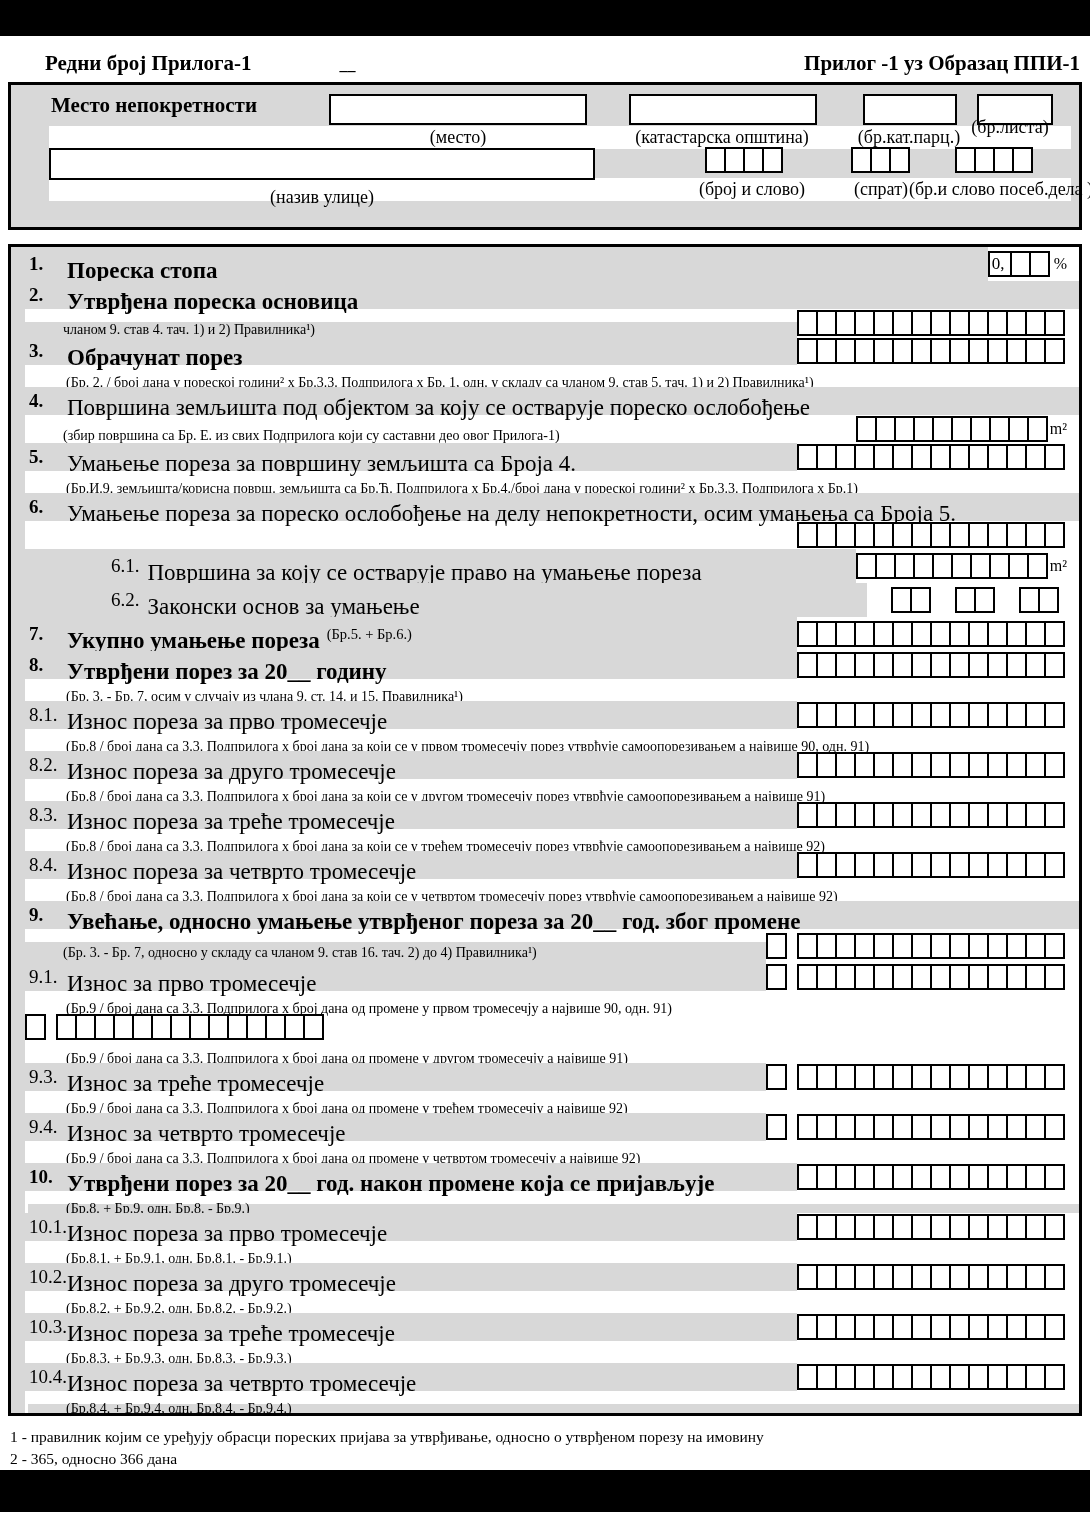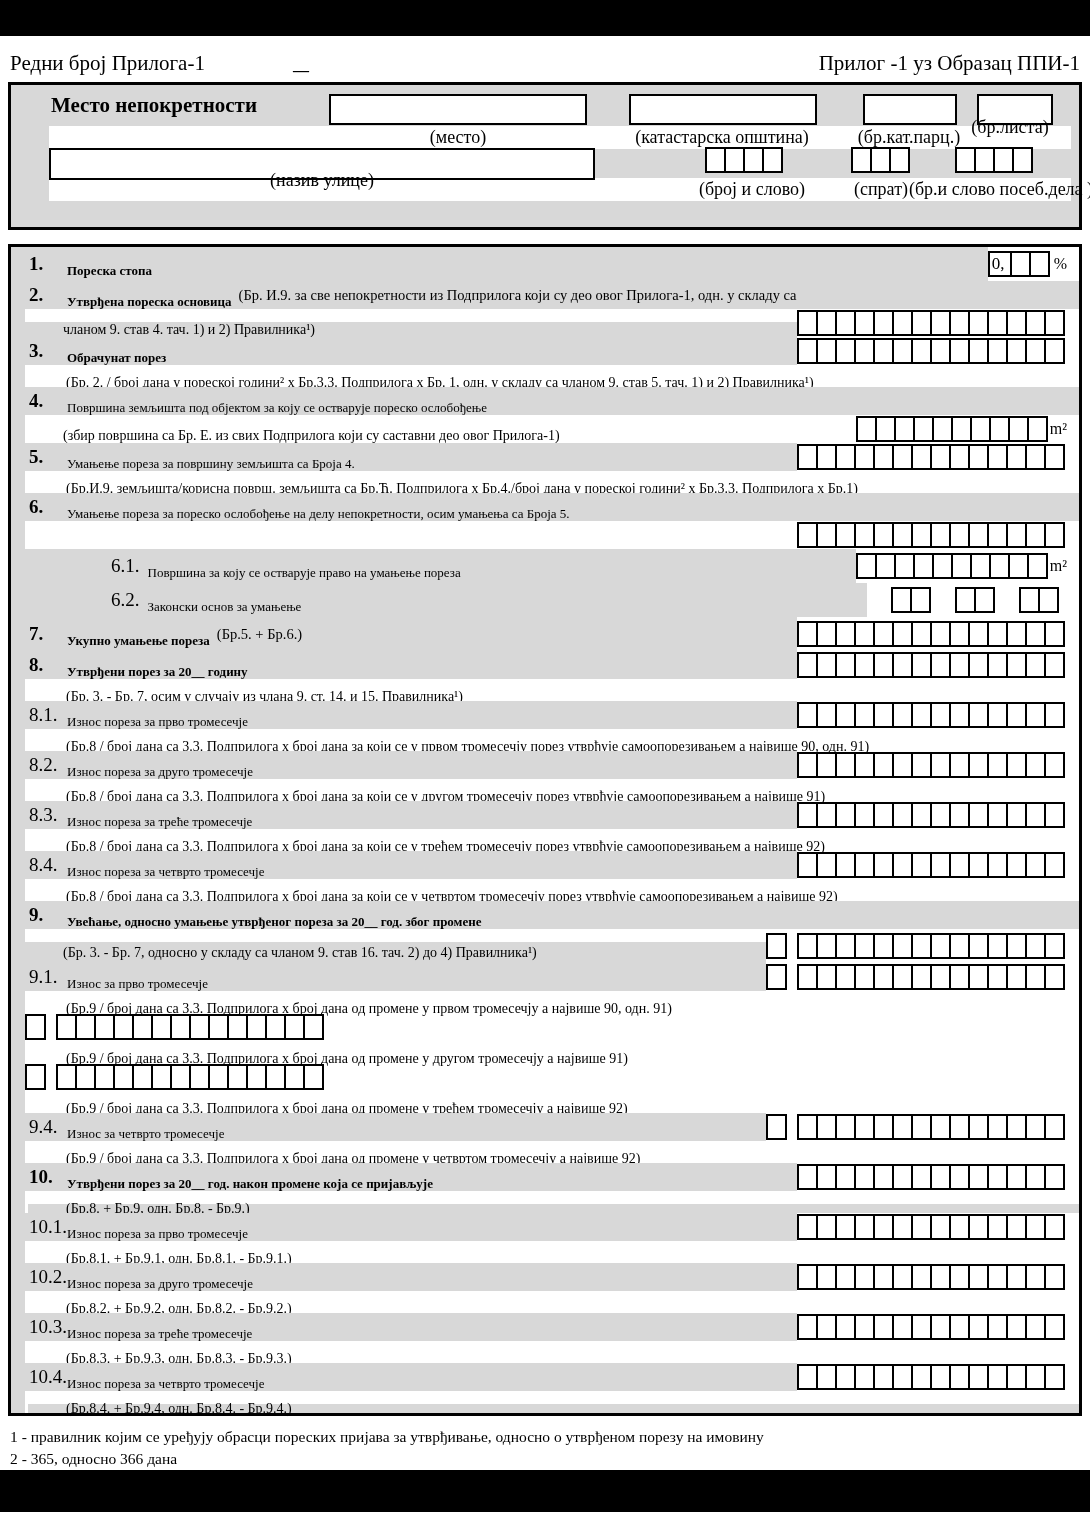--- a/index.html
+++ b/index.html
@@ -9,41 +9,41 @@
     font-family: "Liberation Serif", "DejaVu Serif", serif;
     overflow: hidden;
   }
   .bar { width: 100%; background: #000; }
   .bar.top { height: 36px; }
   .bar.bottom { height: 42px; }
   .page { padding: 0 8px; }
 
   
   .hdr { display: flex; justify-content: space-between; align-items: flex-end; height: 46px; padding: 8px 2px 6px 2px; }
-  .hdr-left, .hdr-right { font-size: 21px; font-weight: normal; }
+  .hdr-left, .hdr-right { font-size: 21px; font-weight: bold; margin-left: 35px; }
   .hdr-blank { display: inline-block; margin-left: 88px; font-weight: bold; }
 
   
   .locbox { position: relative; height: 148px; border: 3px solid #000; background: #d8d8d8; }
   .loc-title { position: absolute; left: 40px; top: 8px; font-size: 21px; font-weight: bold; }
   .band { position: absolute; left: 38px; right: 8px; height: 23px; background: #fff; }
   .band.b1 { top: 41px; }
   .band.b2 { top: 93px; }
   .inbox { position: absolute; background: #fff; border: 2px solid #000; }
   .cap { position: absolute; font-size: 18px; text-align: center; line-height: 23px; }
   .in-mesto { left: 318px; top: 9px;  width: 258px; height: 31px; }
   .in-ko    { left: 618px; top: 9px;  width: 188px; height: 31px; }
   .in-parc  { left: 852px; top: 9px;  width: 94px;  height: 31px; }
   .in-lista { left: 966px; top: 9px;  width: 76px;  height: 31px; }
   .cap-mesto { left: 318px; top: 41px; width: 258px; }
   .cap-ko    { left: 600px; top: 41px; width: 222px; }
   .cap-parc  { left: 828px; top: 41px; width: 140px; }
   .cap-lista { left: 946px; top: 31px; width: 106px; }
   .in-ulica { left: 38px; top: 63px; width: 546px; height: 32px; }
-  .cap-ulica { left: 38px;  top: 84px; width: 546px; }
+  .cap-ulica { left: 38px;  top: 101px; width: 546px; }
   .cap-bs    { left: 656px; top: 93px; width: 170px; }
   .cap-sprat { left: 820px; top: 93px; width: 100px; }
   .cap-pd    { left: 896px; top: 93px; width: 188px; }
   .loccomb { position: absolute; display: inline-flex; }
   .lc-bs { left: 694px; top: 62px; }
   .lc-sprat { left: 840px; top: 62px; }
   .lc-pd { left: 944px; top: 62px; }
 
   
   .mainbox { margin-top: 14px; border: 3px solid #000;
@@ -52,21 +52,21 @@
   .l-t { height: 28px; }   
   .l-s { height: 22px; padding-left: 17px; }   
   .l-x { height: 34px; }   
   .lz { flex: 1; align-self: stretch; display: flex; align-items: center; background: #d8d8d8; min-width: 0; }
   .sz { flex: 1; align-self: stretch; display: flex; align-items: center; background: #fff; padding-left: 38px; font-size: 14px; min-width: 0; margin-top: 13px; }
   .sz.gray { background: #d8d8d8; }
   .num { min-width: 42px; padding-left: 4px; font-size: 19px; flex-shrink: 0; }
   .num.b { font-weight: bold; }
   .lz.indent { padding-left: 40px; }
   .lz.indent .num { min-width: 0; margin-right: 8px; margin-left: 42px; }
-  .title { font-size: 13px; white-space: nowrap; overflow: hidden; margin-top: 14px; }
+  .title { font-size: 23px; white-space: nowrap; overflow: hidden; margin-top: 14px; }
   .title.b { font-weight: bold; }
   .note { font-size: 14.5px; margin-left: 7px; white-space: nowrap; overflow: hidden; }
   .comb { display: inline-flex; margin-right: 14px; flex-shrink: 0; }
   .comb.sign { margin-right: 10px; }
   .comb.grp { margin-left: 24px; margin-right: 0; }
   .comb.grp.last { margin-right: 20px; }
   .comb.area { margin-right: 2px; }
   .comb.rate { margin-right: 4px; }
   .cell { width: 21px; height: 26px; background: #fff; border: 2px solid #000; margin-left: -2px; flex-shrink: 0; }
   .cell:first-child { margin-left: 0; }
@@ -142,21 +142,20 @@
           </span>
         <span class="unit">%</span>
       </div>
     </div>
 
     <div class="frow">
       <div class="line l-t">
         <div class="lz">
           <span class="num b">2.</span>
           <span class="title b">Утврђена пореска основица</span>
-          <span class="note">(Бр. И.9. за све непокретности из Подприлога који су део овог Прилога-1, одн. у складу са</span>
         </div>
       </div>
       <div class="line l-t">
         <div class="sz gray">чланом 9. став 4. тач. 1) и 2) Правилника¹)</div>
         <span class="comb">
             <span class="cell"></span>
             <span class="cell"></span>
             <span class="cell"></span>
             <span class="cell"></span>
             <span class="cell"></span>
@@ -570,20 +569,24 @@
             <span class="cell"></span>
             <span class="cell"></span>
           </span>
       </div>
       <div class="line l-s">
           <div class="sz">(Бр.9 / број дана са 3.3. Подприлога х број дана од промене у другом тромесечју  а највише 91)</div>
         </div>
     </div>
     <div class="frow">
       <div class="line l-t">
+        <div class="lz">
+          <span class="num">9.3.</span>
+          <span class="title">Износ за треће тромесечје</span>
+        </div>
         <span class="comb sign">
             <span class="cell"></span>
           </span>
         <span class="comb">
             <span class="cell"></span>
             <span class="cell"></span>
             <span class="cell"></span>
             <span class="cell"></span>
             <span class="cell"></span>
             <span class="cell"></span>

